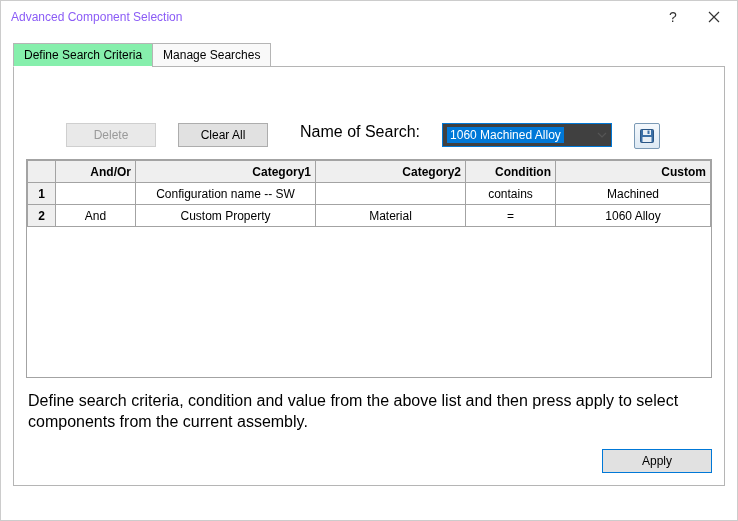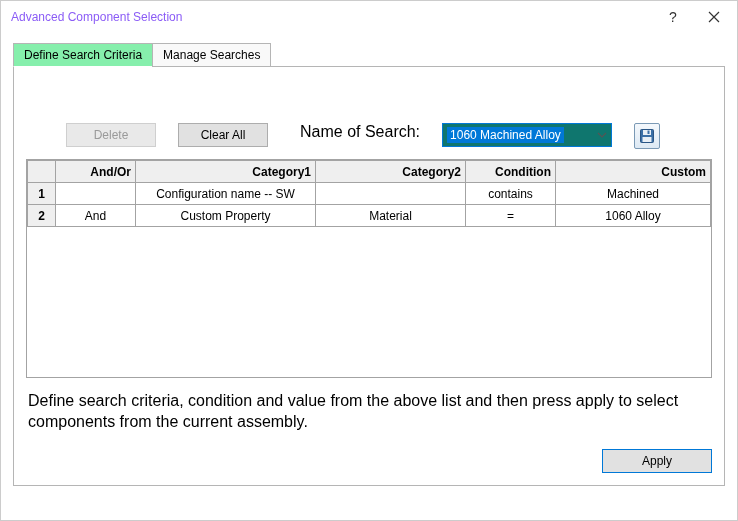--- a/index.html
+++ b/index.html
@@ -103,21 +103,21 @@
     font-size: 16px;
   }
   .combo-wrap {
     position: relative;
     display: flex;
     align-items: center;
     width: 170px;
     height: 24px;
     border: 1px solid #0078d7;
     padding: 0 22px 0 4px;
-    background: #0f766e;
+    background: #404040;
   }
   .combo-value {
     background: #0078d7;
     color: #fff;
     padding: 1px 3px;
     font-size: 12px;
     white-space: nowrap;
   }
   .combo-chevron {
     position: absolute;

